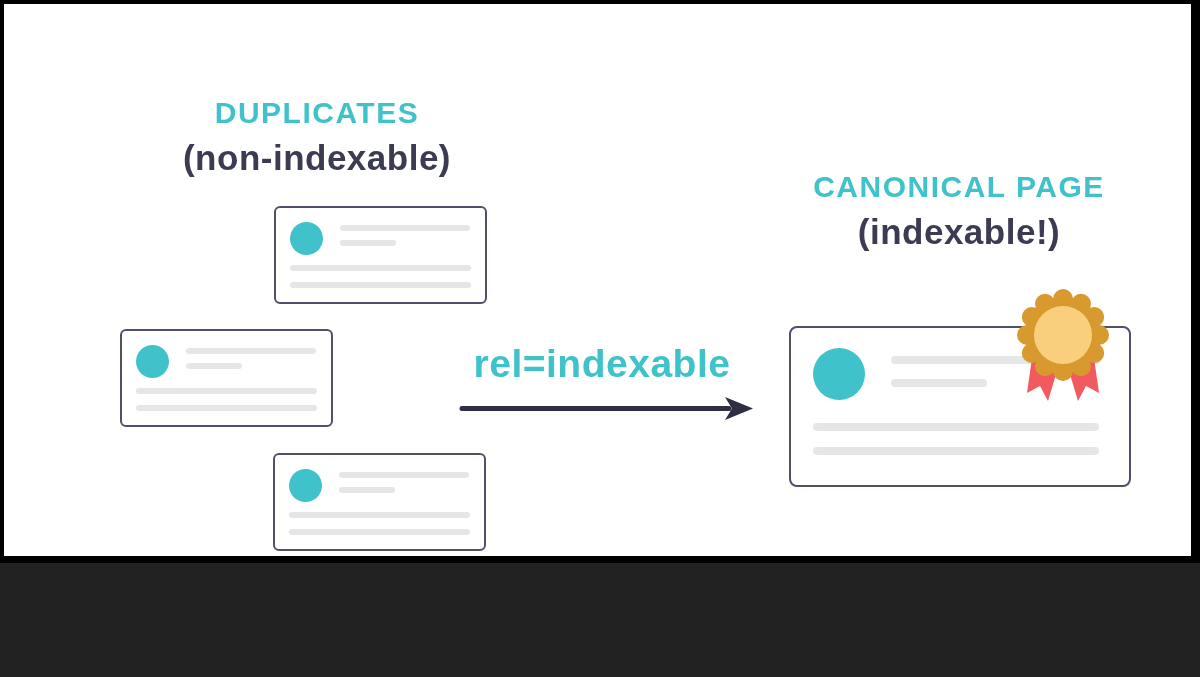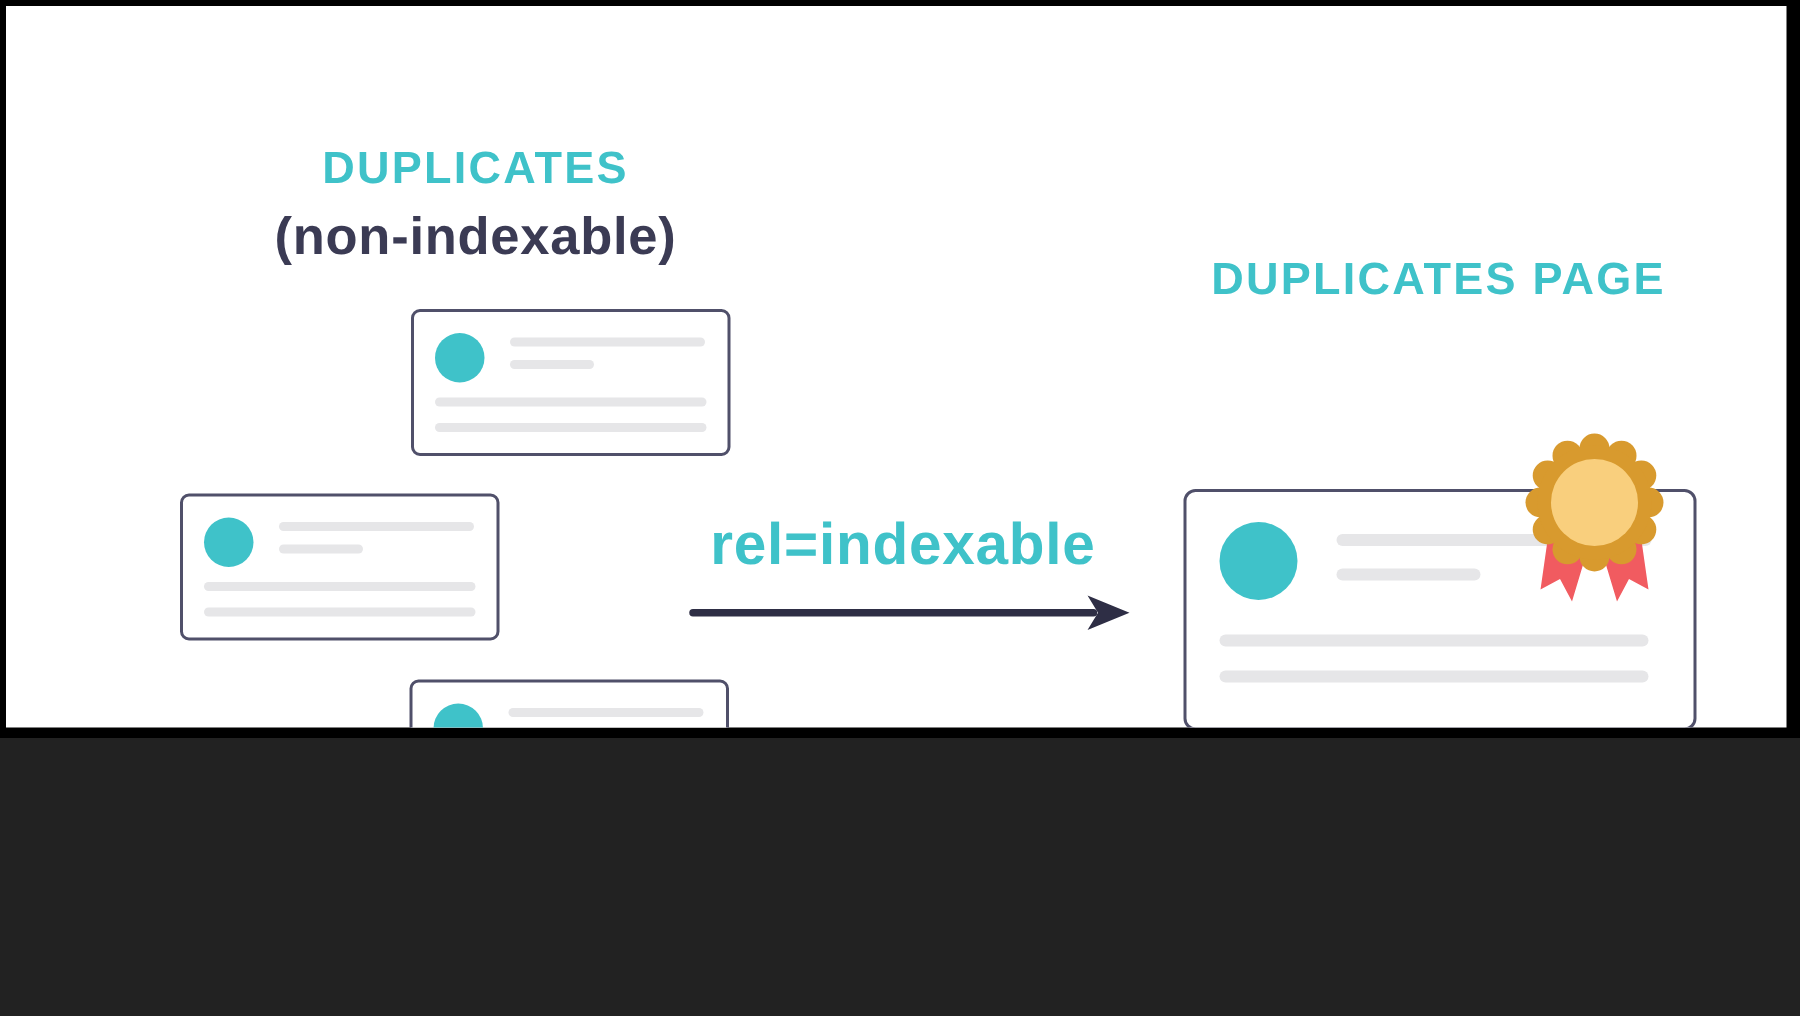--- a/index.html
+++ b/index.html
@@ -2,21 +2,21 @@
 <html style="--teal: #3FC2C9; --dark-navy: #3B3B54; --card-border: #50506A; --card-line-gray: #E6E6E8; --arrow: #2E2E45; --badge-gold-dark: #D89A2E; --badge-gold-light: #F9CF7D; --badge-ribbon-red: #F15B60; --frame-black: #000000; --background: #FFFFFF;"><head>
 <meta charset="utf-8">
 <style>
   * { margin: 0; padding: 0; box-sizing: border-box; }
   html, body { background: #222; }
   body { font-family: "Liberation Sans", "DejaVu Sans", sans-serif; }
 
   .stage {
     position: relative;
     width: 1200px;
-    height: 492px;
+    height: 563px;
     background: var(--background, #fff);
     border-style: solid;
     border-color: var(--frame-black, #000);
     border-width: 4px 9px 7px 4px;
     overflow: hidden;
   }
 
   .heading {
     position: absolute;
     text-align: center;
@@ -73,21 +73,22 @@
   #arrow       { position: absolute; left: 455px; top: 391px; }
 </style>
 </head>
 <body>
 
 <div class="stage">
 
   <div id="duplicates-title" class="heading teal">DUPLICATES</div>
   <div id="duplicates-sub" class="heading dark">(non-indexable)</div>
 
-  <div id="canonical-title" class="heading teal">DUPLICATES PAGE</div>
+  <div id="canonical-title" class="heading teal">CANONICAL PAGE</div>
+  <div id="canonical-sub" class="heading dark">(indexable!)</div>
 
   <div id="dup-card-1" class="card small">
     <span class="dot"></span>
     <span class="ln ln-a"></span>
     <span class="ln ln-b"></span>
     <span class="ln ln-c"></span>
     <span class="ln ln-d"></span>
   </div>
   <div id="dup-card-2" class="card small">
     <span class="dot"></span>

